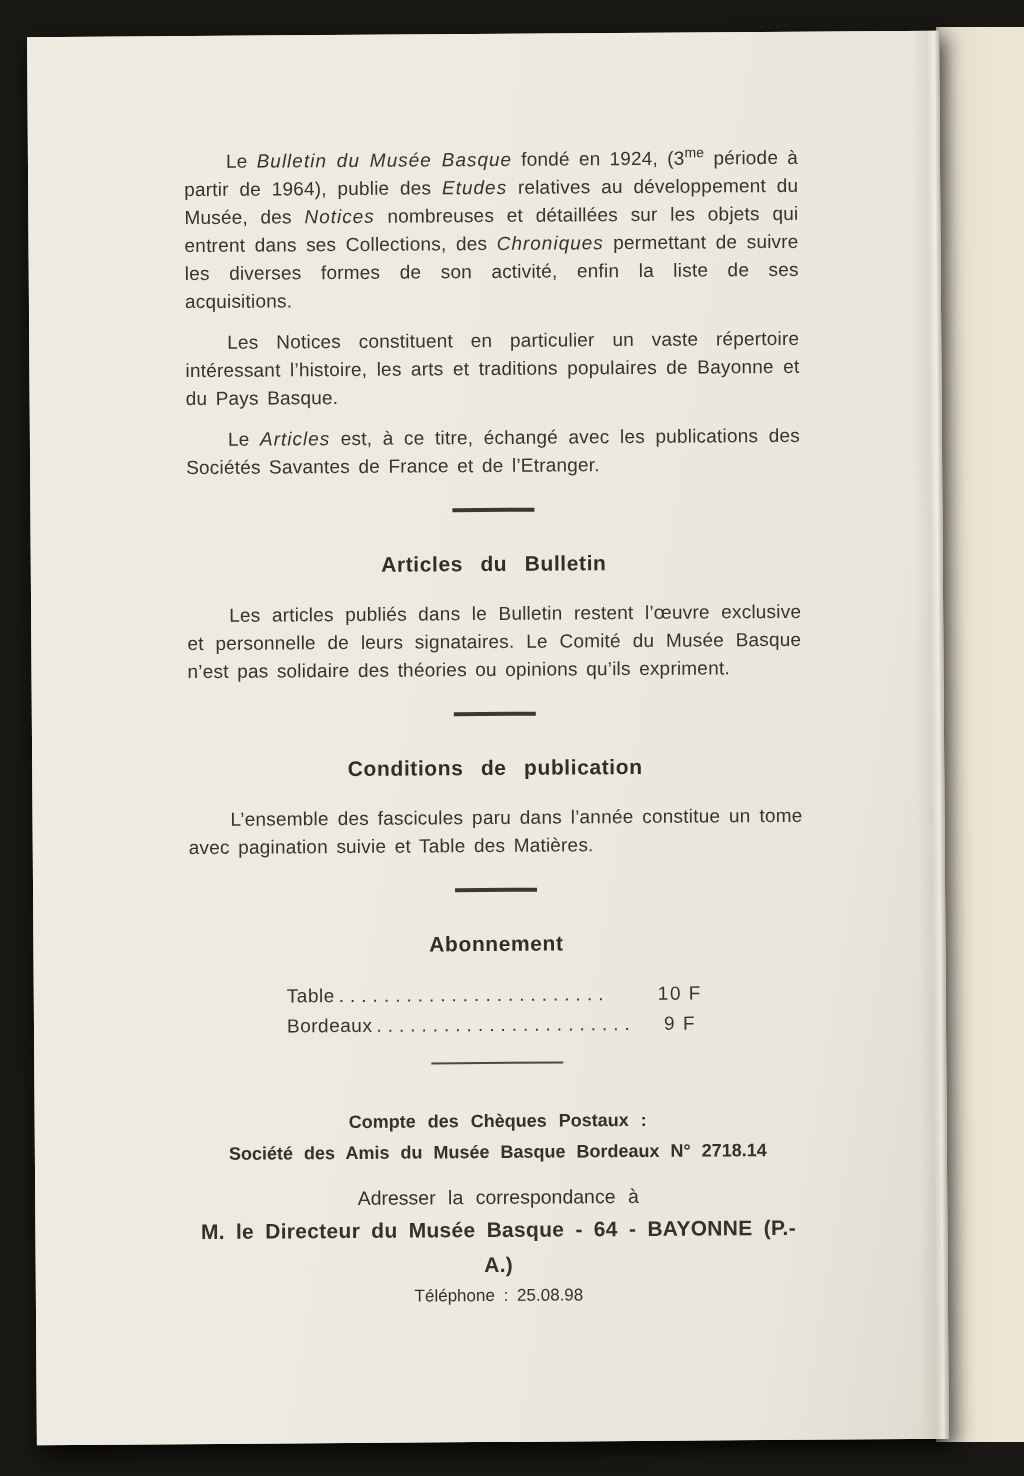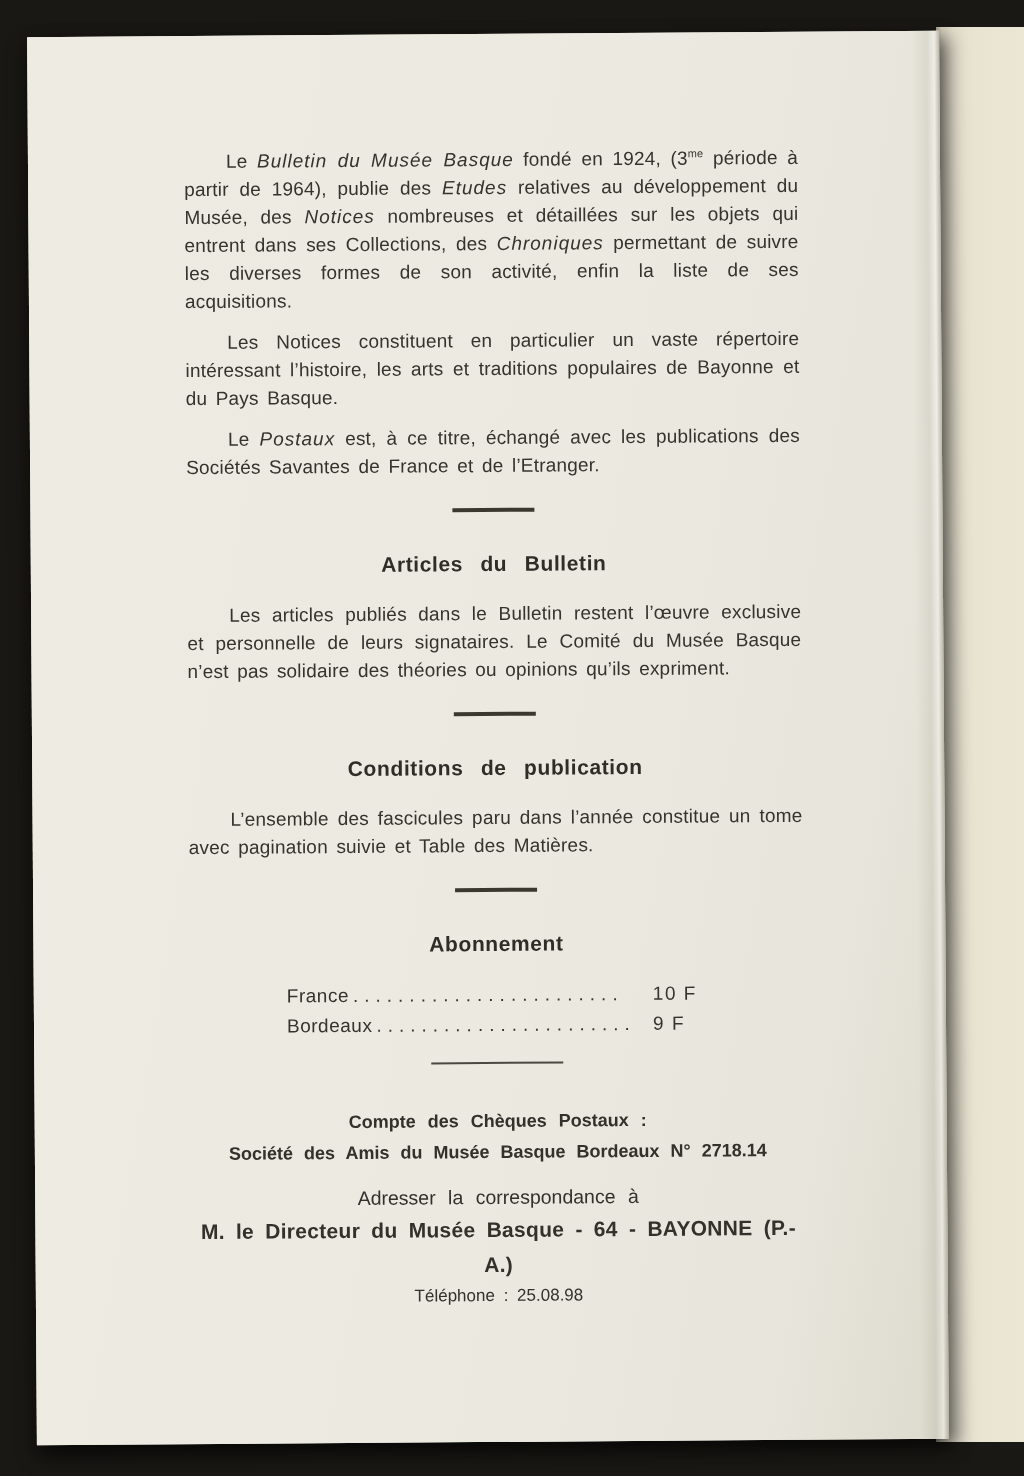--- a/index.html
+++ b/index.html
@@ -47,21 +47,21 @@
     line-height: 28px;
   }
   .para {
     text-align: justify;
     text-indent: 42px;
     word-spacing: 3px;
     letter-spacing: 0.2px;
     margin-bottom: 13px;
   }
   .para i { font-style: italic; letter-spacing: 1px; }
-  .para sup { font-size: 11px; line-height: 0; vertical-align: super; }
+  .para sup { font-size: 14px; line-height: 0; vertical-align: super; }
   .rule-thick {
     border: none;
     border-top: 4px solid #3a382f;
     width: 82px;
     margin: 28px auto 0;
   }
   .rule-thin {
     border: none;
     border-top: 2px solid #4a4840;
     width: 132px;
@@ -79,57 +79,57 @@
   .abo-rows { width: 420px; margin: 2px auto 0; }
   .abo-row { display: flex; align-items: baseline; line-height: 30px; }
   .abo-label { white-space: nowrap; letter-spacing: 0.5px; }
   .abo-leader {
     flex: 1;
     overflow: hidden;
     white-space: nowrap;
     letter-spacing: 6px;
     margin: 0 12px 0 4px;
   }
-  .abo-value { width: 54px; white-space: nowrap; letter-spacing: 1.5px; }
+  .abo-value { width: 54px; white-space: nowrap; letter-spacing: 1.5px; text-align: center; }
   .footer { text-align: center; margin-top: 42px; color: #33312b; }
   .footer-cheques-1 { font-weight: bold; font-size: 18px; word-spacing: 7px; line-height: 31px; }
   .footer-cheques-2 { font-weight: bold; font-size: 18px; word-spacing: 6px; line-height: 31px; }
   .footer-corresp   { font-size: 19.5px; word-spacing: 7px; line-height: 30px; margin-top: 14px; }
   .footer-address   { font-weight: bold; font-size: 21px; word-spacing: 5px; letter-spacing: 0.3px; line-height: 35px; }
   .footer-phone     { font-size: 17px; word-spacing: 4px; line-height: 28px; }
 </style>
 </head>
 <body>
 
 <div class="page-edge"></div>
 
 <div class="page">
   <div class="content">
 
     <p class="para"><span>Le </span><i>Bulletin du Musée Basque</i><span> fondé en 1924, (3</span><sup>me</sup><span> période à partir de 1964), publie des </span><i>Etudes</i><span> relatives au développement du Musée, des </span><i>Notices</i><span> nombreuses et détaillées sur les objets qui entrent dans ses Collections, des </span><i>Chroniques</i><span> permettant de suivre les diverses formes de son activité, enfin la liste de ses acquisitions.</span></p>
     <p class="para"><span>Les Notices constituent en particulier un vaste répertoire intéressant l’histoire, les arts et traditions populaires de Bayonne et du Pays Basque.</span></p>
-    <p class="para"><span>Le </span><i>Postaux</i><span> est, à ce titre, échangé avec les publications des Sociétés Savantes de France et de l’Etranger.</span></p>
+    <p class="para"><span>Le </span><i>Articles</i><span> est, à ce titre, échangé avec les publications des Sociétés Savantes de France et de l’Etranger.</span></p>
 
     <hr class="rule-thick">
 
     <h2 class="heading">Articles du Bulletin</h2>
     <p class="para"><span>Les articles publiés dans le Bulletin restent l’œuvre exclusive et personnelle de leurs signataires. Le Comité du Musée Basque n’est pas solidaire des théories ou opinions qu’ils expriment.</span></p>
 
     <hr class="rule-thick">
 
     <h2 class="heading">Conditions de publication</h2>
     <p class="para"><span>L’ensemble des fascicules paru dans l’année constitue un tome avec pagination suivie et Table des Matières.</span></p>
 
     <hr class="rule-thick">
 
     <h2 class="heading">Abonnement</h2>
 
     <div class="abo-rows">
       <div class="abo-row">
-        <span class="abo-label">France</span>
+        <span class="abo-label">Table</span>
         <span class="abo-leader">........................</span>
         <span class="abo-value">10 F</span>
       </div>
       <div class="abo-row">
         <span class="abo-label">Bordeaux</span>
         <span class="abo-leader">.......................</span>
         <span class="abo-value">9 F</span>
       </div>
     </div>
 

